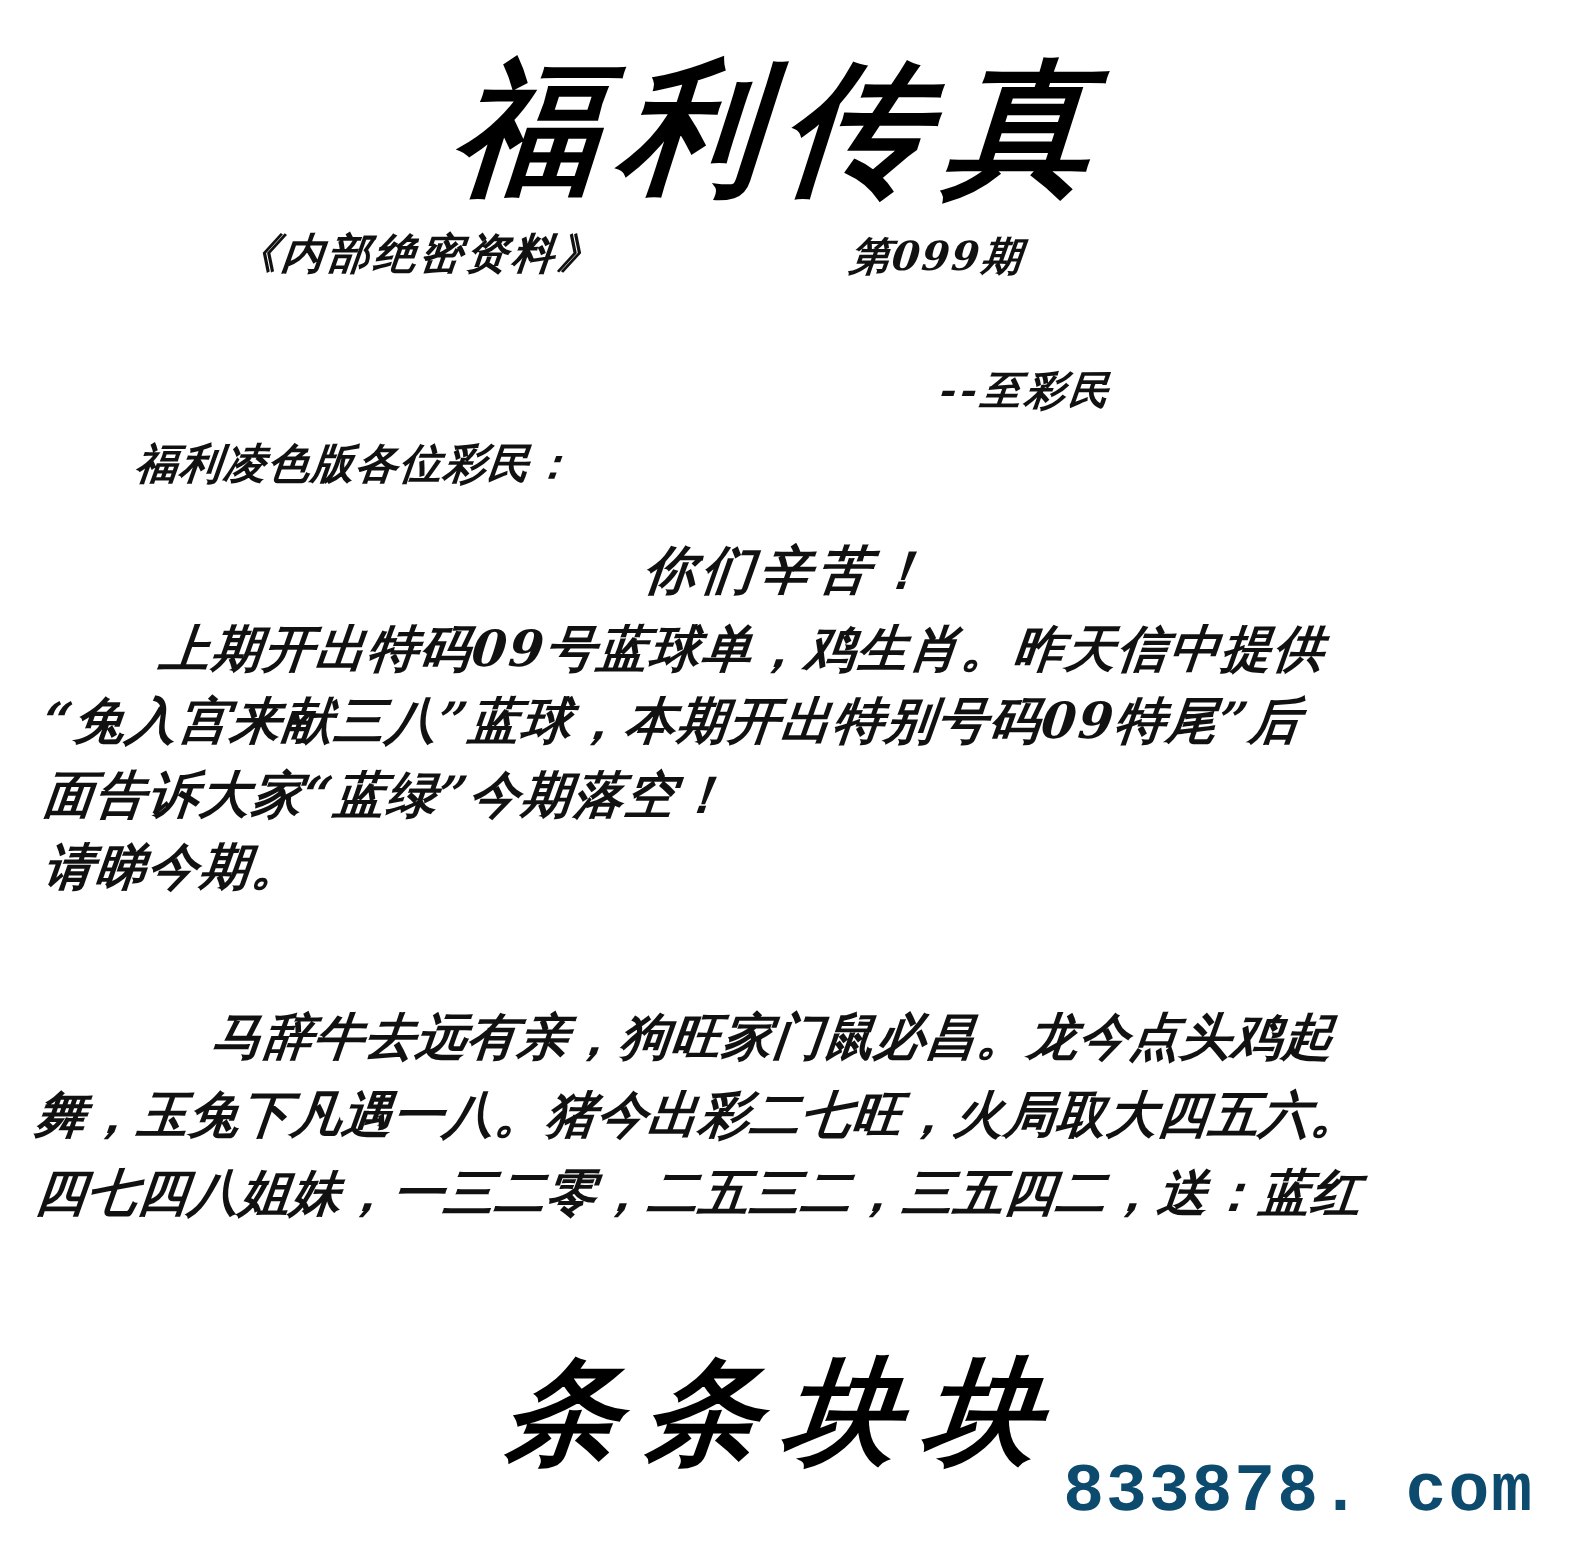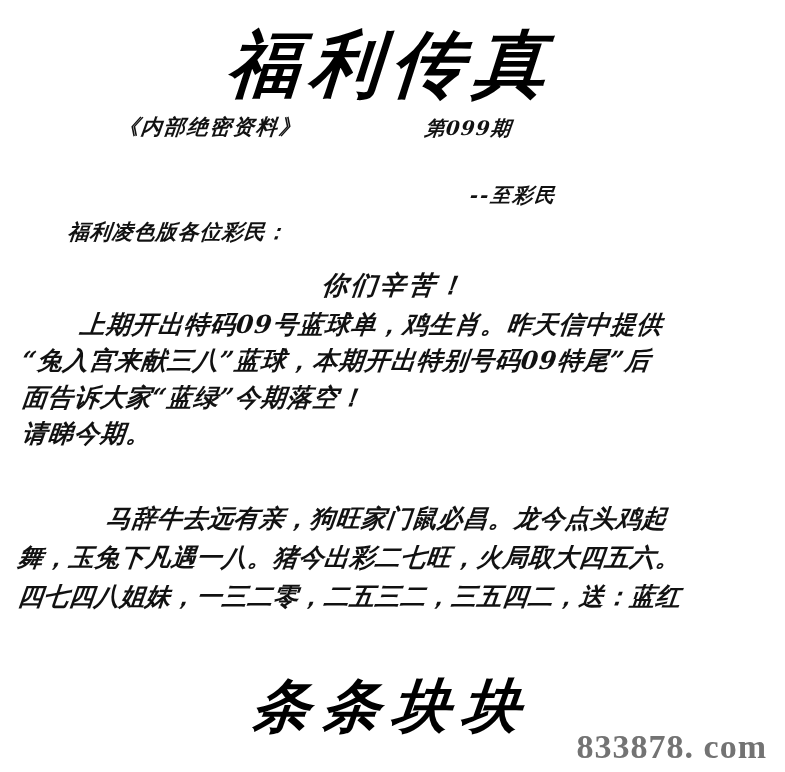--- a/index.html
+++ b/index.html
@@ -154,24 +154,24 @@
     letter-spacing: 12px;
     transform: skewX(-6deg);
     color: #000;
   }
 
   
   .site-url {
     position: absolute;
     right: 18px;
     bottom: 6px;
-    font-family: Liberation Serif, serif;
+    font-family: Liberation Mono, monospace;
     font-size: 34px;
     font-weight: bold;
-    color: #737373;
+    color: #0c4a6e;
     letter-spacing: 1px;
   }
 </style>
 </head>
 <body>
 
 <div class="page">
 
   <div class="title">福利传真</div>
 

